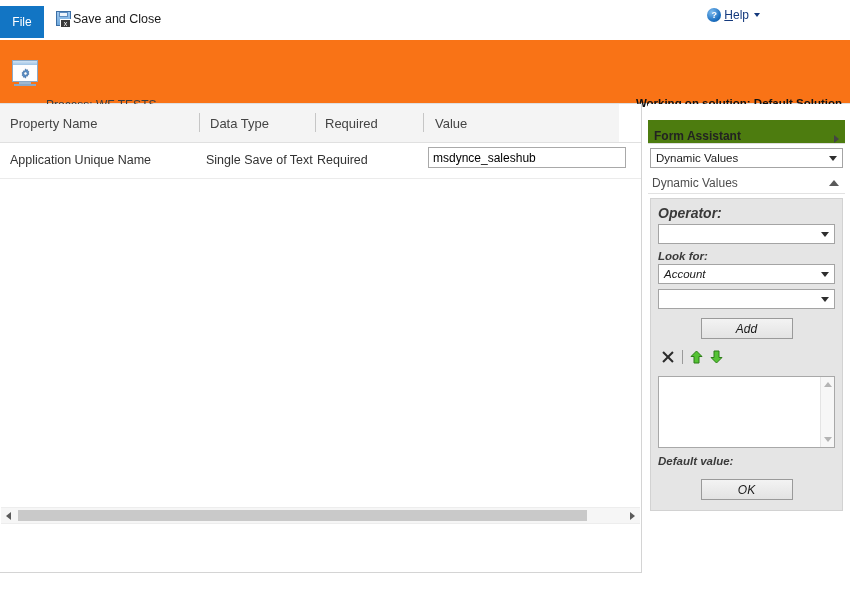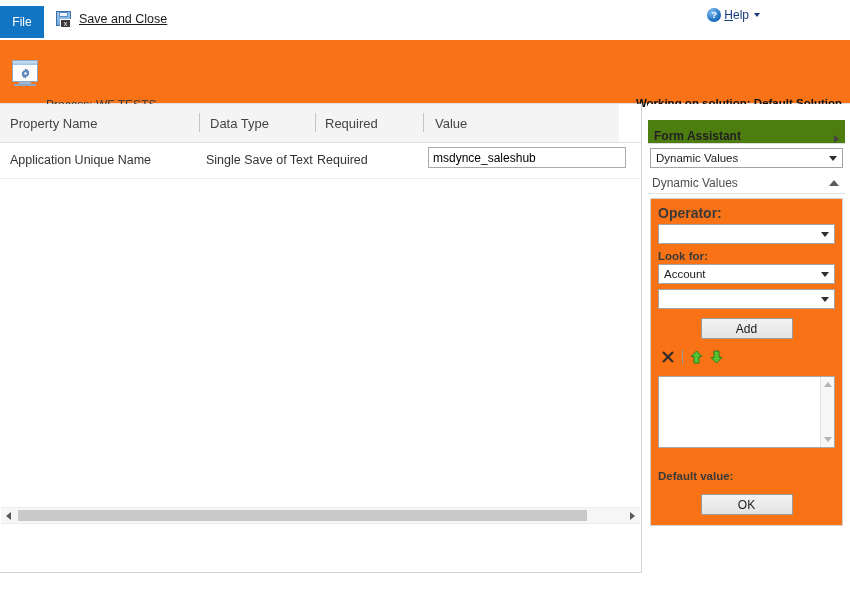--- a/index.html
+++ b/index.html
@@ -36,24 +36,22 @@
     align-items: center;
     justify-content: center;
     cursor: pointer;
   }
   #save-close-btn {
     position: absolute;
     left: 56px; top: 6px;
     height: 26px;
     display: flex;
     align-items: center;
-    gap: 6px;
     cursor: pointer;
     padding-right: 6px;
-    text-decoration: underline;
   }
   .save-icon {
     width: 17px; height: 17px;
     position: relative;
     flex: 0 0 auto;
   }
   .save-icon .body {
     position: absolute;
     left: 0; top: 0;
     width: 15px; height: 15px;
@@ -372,23 +370,24 @@
   .tri-up {
     width: 0; height: 0;
     border-left: 5px solid transparent;
     border-right: 5px solid transparent;
     border-bottom: 6px solid #5a5a5a;
     cursor: pointer;
   }
   #assistant-body {
     margin: 4px 2px 0 2px;
     border: 1px solid #d2d2d2;
-    background: #f97316;
+    background: #e5e5e5;
     padding: 6px 7px 10px 7px;
     box-sizing: border-box;
+    font-style: italic;
   }
   .fld-label-lg {
     font-size: 14px;
     font-weight: bold;
     color: #3a3a3a;
     margin-bottom: 3px;
   }
   .fld-label {
     font-size: 11.5px;
     font-weight: bold;
@@ -478,21 +477,21 @@
   .sb-tri-down {
     width: 0; height: 0;
     border-left: 4px solid transparent;
     border-right: 4px solid transparent;
     border-top: 5px solid #b4b4b4;
   }
   #default-value-label {
     font-size: 11.5px;
     font-weight: bold;
     color: #3a3a3a;
-    margin-top: 22px;
+    margin-top: 7px;
   }
   #ok-row {
     display: flex;
     justify-content: center;
     margin-top: 12px;
   }
 </style>
 </head>
 <body>
 

